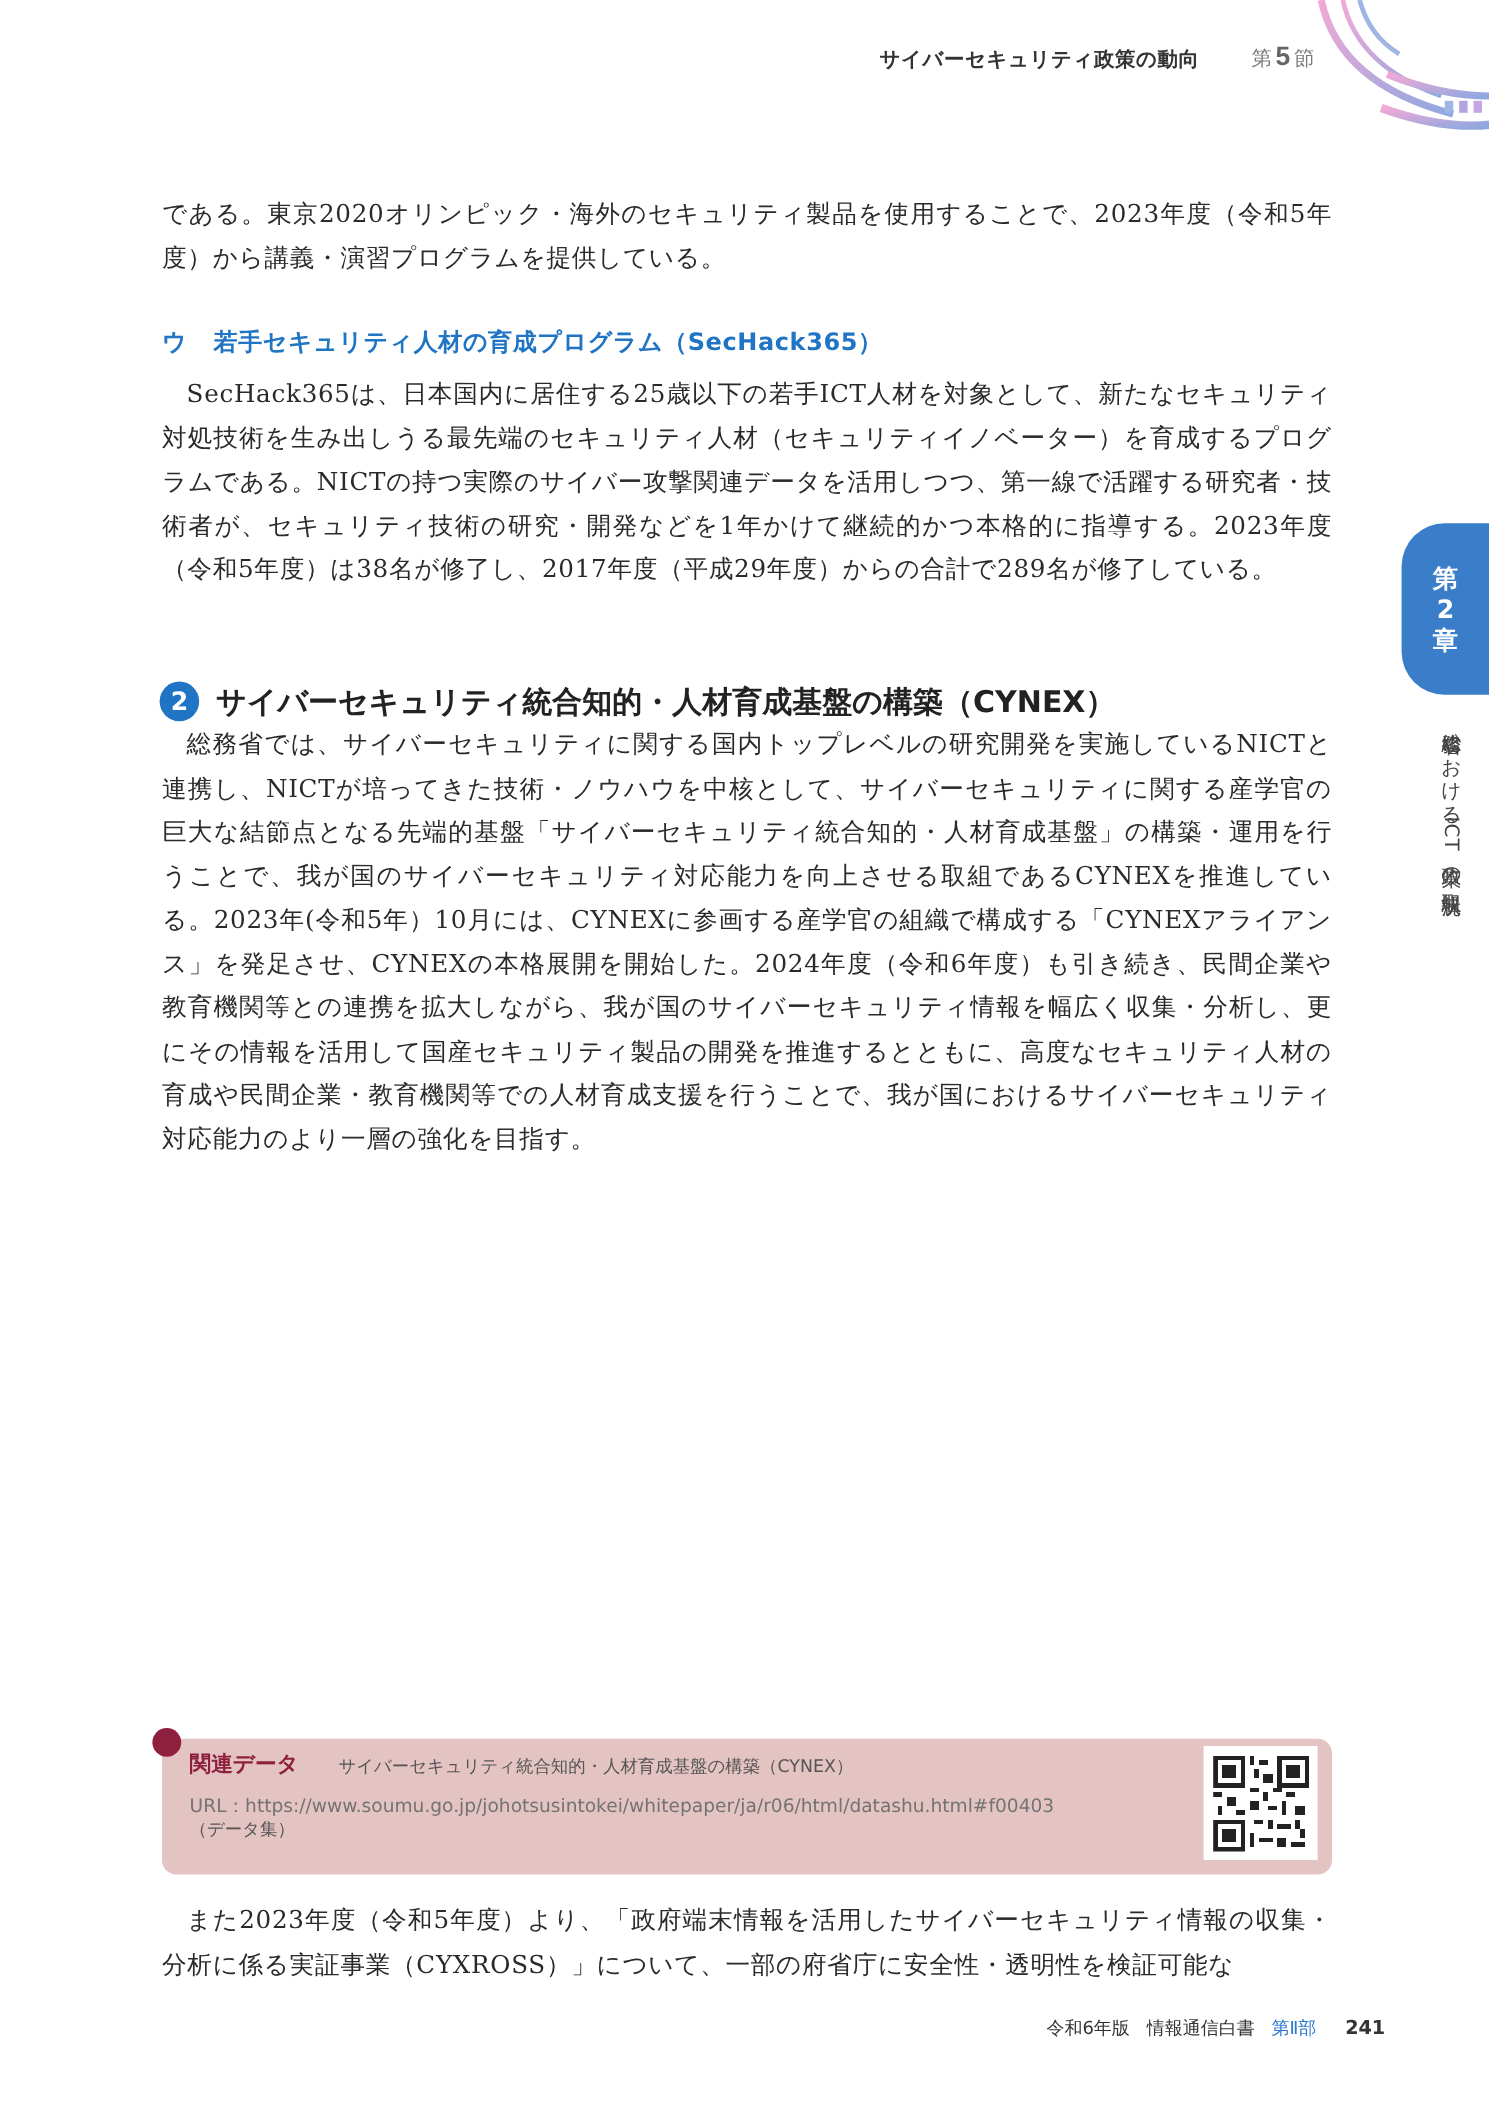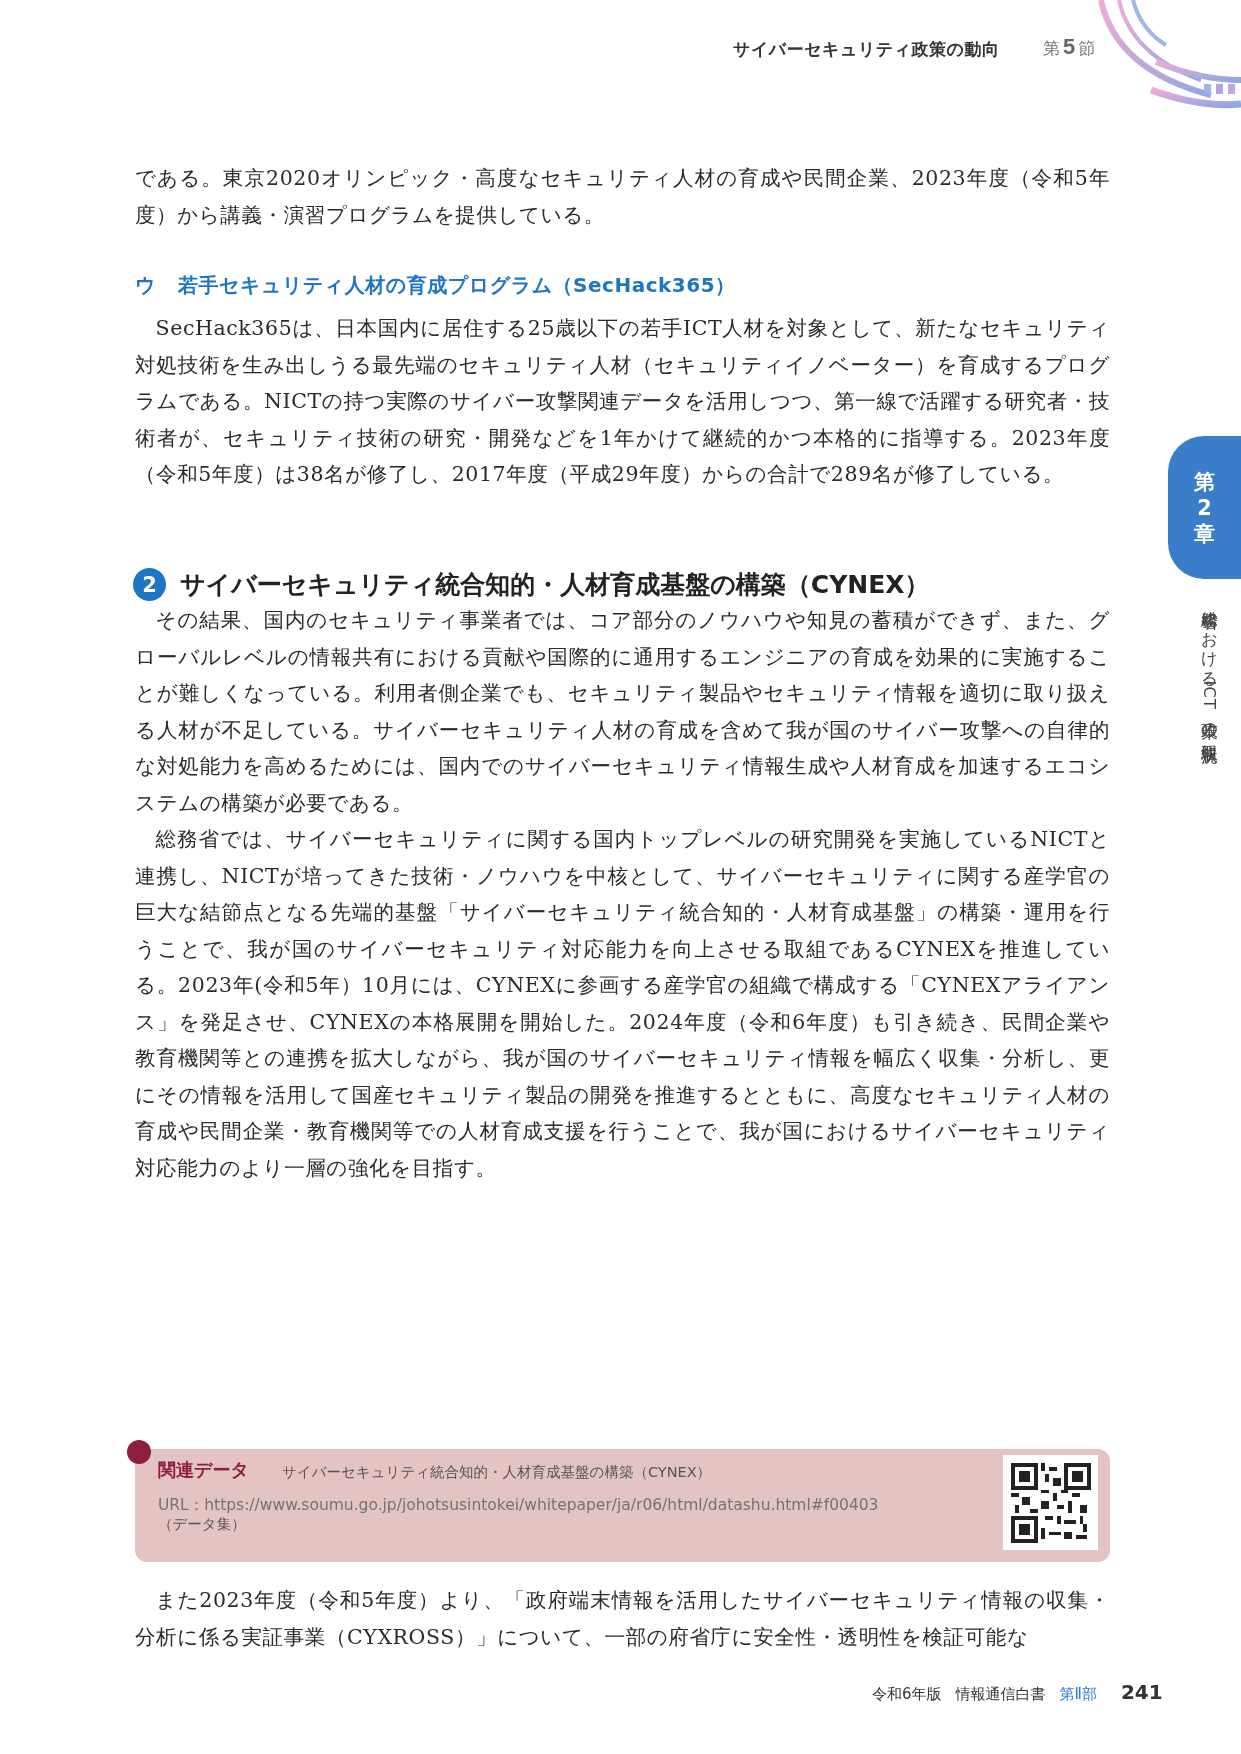--- a/index.html
+++ b/index.html
@@ -99,21 +99,21 @@
     position: absolute; left: 1003px; top: 1455px; width: 95px; height: 95px;
     background: #fff; display: flex; align-items: center; justify-content: center;
   }
 
   .footer {
     position: absolute; left: 872px; top: 1680px;
     font-family: "DejaVu Sans", "Liberation Sans", sans-serif;
     font-size: 15px; color: #333; display: flex; gap: 14px; align-items: baseline;
   }
   .footer .part { color: #2b7bd0; }
-  .footer .page { font-weight: bold; font-size: 20px; margin-left: 10px; }
+  .footer .page { font-weight: bold; font-size: 16px; margin-left: 10px; }
 </style>
 </head>
 <body>
 
 <div class="header-title">サイバーセキュリティ政策の動向</div>
 <div class="header-section">
   <span>第</span><span class="num">5</span><span>節</span>
 </div>
 <svg class="deco" viewBox="0 0 170 110">
   <defs>
@@ -133,36 +133,35 @@
 </svg>
 
 <div class="side-tab">
   <span>第</span>
   <span>2</span>
   <span>章</span>
 </div>
 <div class="side-vertical">総務省におけるICT政策の取組状況</div>
 
 <div class="body-text" style="top:160px;">
-  <p class="noindent">である。東京2020オリンピック・高度なセキュリティ人材の育成や民間企業、2023年度（令和5年度）から講義・演習プログラムを提供している。</p>
+  <p class="noindent">である。東京2020オリンピック・海外のセキュリティ製品を使用することで、2023年度（令和5年度）から講義・演習プログラムを提供している。</p>
 </div>
 
 <div class="sub-heading">
   <span class="mark">ウ</span><span>若手セキュリティ人材の育成プログラム（SecHack365）</span>
 </div>
 <div class="body-text" style="top:310px;">
   <p>SecHack365は、日本国内に居住する25歳以下の若手ICT人材を対象として、新たなセキュリティ対処技術を生み出しうる最先端のセキュリティ人材（セキュリティイノベーター）を育成するプログラムである。NICTの持つ実際のサイバー攻撃関連データを活用しつつ、第一線で活躍する研究者・技術者が、セキュリティ技術の研究・開発などを1年かけて継続的かつ本格的に指導する。2023年度（令和5年度）は38名が修了し、2017年度（平成29年度）からの合計で289名が修了している。</p>
 </div>
 
 <div class="sec-heading">
   <span class="sec-num">2</span>
   <span>サイバーセキュリティ統合知的・人材育成基盤の構築（CYNEX）</span>
 </div>
 <div class="body-text" style="top:602px;">
-  <p>その結果、国内のセキュリティ事業者では、コア部分のノウハウや知見の蓄積ができず、また、グローバルレベルの情報共有における貢献や国際的に通用するエンジニアの育成を効果的に実施することが難しくなっている。利用者側企業でも、セキュリティ製品やセキュリティ情報を適切に取り扱える人材が不足している。サイバーセキュリティ人材の育成を含めて我が国のサイバー攻撃への自律的な対処能力を高めるためには、国内でのサイバーセキュリティ情報生成や人材育成を加速するエコシステムの構築が必要である。</p>
   <p>総務省では、サイバーセキュリティに関する国内トップレベルの研究開発を実施しているNICTと連携し、NICTが培ってきた技術・ノウハウを中核として、サイバーセキュリティに関する産学官の巨大な結節点となる先端的基盤「サイバーセキュリティ統合知的・人材育成基盤」の構築・運用を行うことで、我が国のサイバーセキュリティ対応能力を向上させる取組であるCYNEXを推進している。2023年(令和5年）10月には、CYNEXに参画する産学官の組織で構成する「CYNEXアライアンス」を発足させ、CYNEXの本格展開を開始した。2024年度（令和6年度）も引き続き、民間企業や教育機関等との連携を拡大しながら、我が国のサイバーセキュリティ情報を幅広く収集・分析し、更にその情報を活用して国産セキュリティ製品の開発を推進するとともに、高度なセキュリティ人材の育成や民間企業・教育機関等での人材育成支援を行うことで、我が国におけるサイバーセキュリティ対応能力のより一層の強化を目指す。</p>
 </div>
 
 <div class="data-box"></div>
 <div class="data-dot"></div>
 <div class="data-label">関連データ</div>
 <div class="data-title">サイバーセキュリティ統合知的・人材育成基盤の構築（CYNEX）</div>
 <div class="data-url">URL：https://www.soumu.go.jp/johotsusintokei/whitepaper/ja/r06/html/datashu.html#f00403</div>
 <div class="data-note">（データ集）</div>
 <div class="qr">

